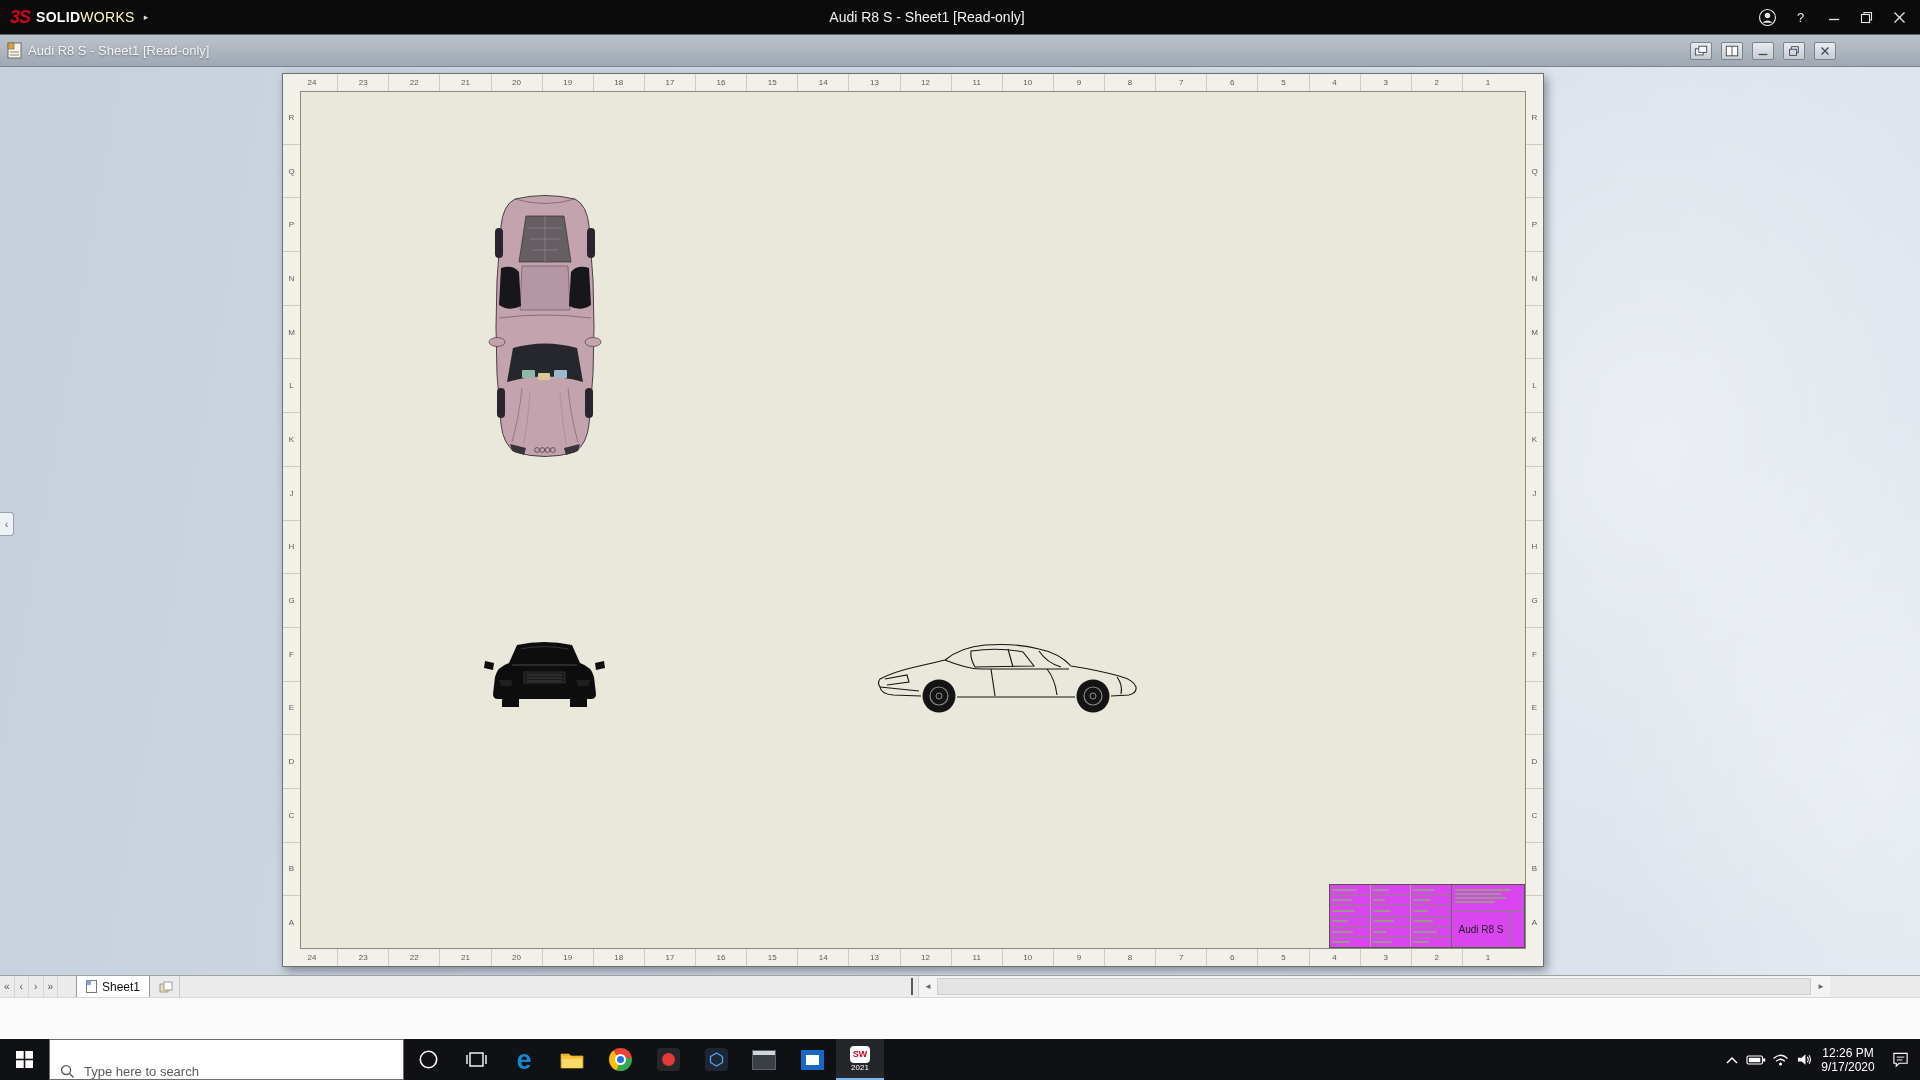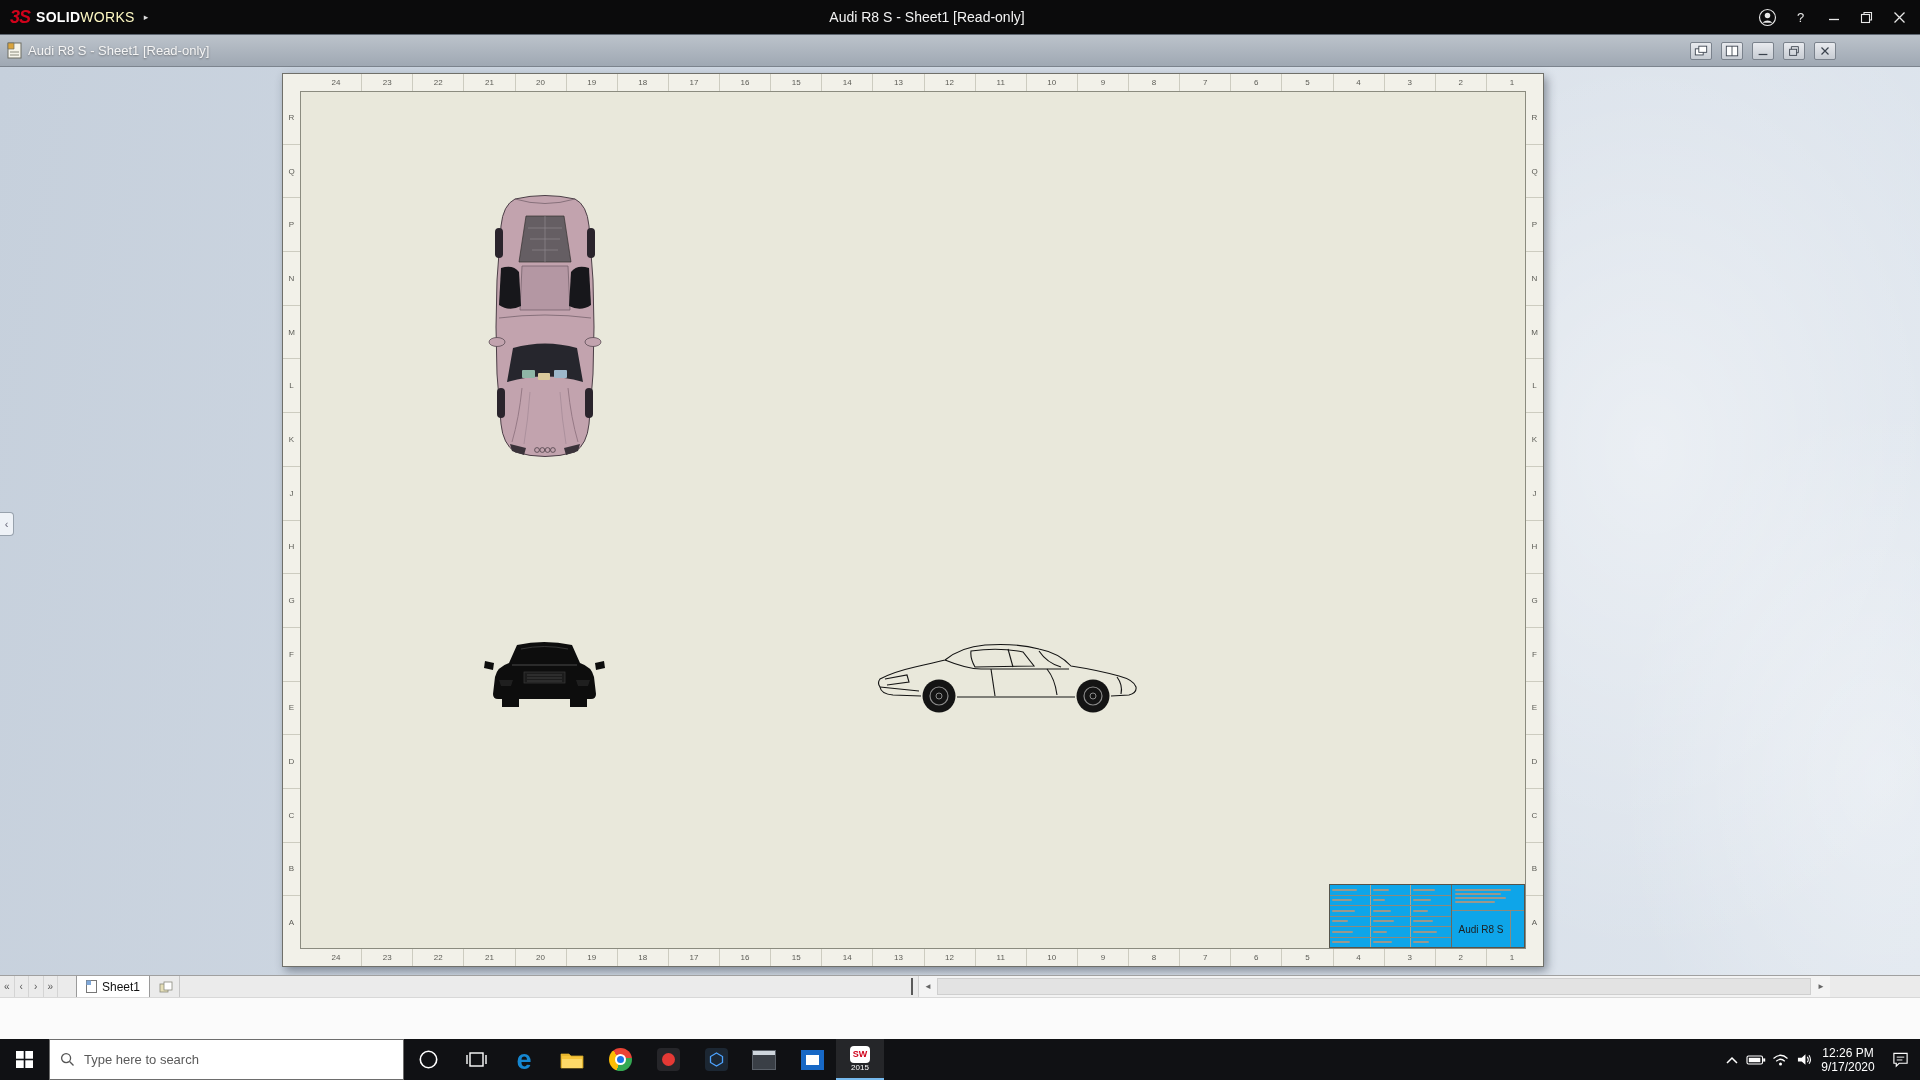--- a/index.html
+++ b/index.html
@@ -29,36 +29,36 @@
     background:
       radial-gradient(ellipse 620px 820px at 86% 42%, rgba(255,255,255,.45), rgba(255,255,255,0) 62%),
       radial-gradient(ellipse 440px 620px at 98% 78%, rgba(255,255,255,.35), rgba(255,255,255,0) 60%),
       linear-gradient(100deg,#c6d0dc,#d4dce6 55%,#dfe6ee)}
   .fm-tab{position:absolute;left:0;top:445px;width:14px;height:24px;background:#eef2f7;border:1px solid #98a2ad;border-left:none;border-radius:0 4px 4px 0;display:flex;align-items:center;justify-content:center;font-size:11px;color:#667}
 
   
   .sheet{position:absolute;left:282px;top:6px;width:1262px;height:894px;background:#f2f1e9;border:1px solid #70706a;box-shadow:3px 4px 9px rgba(30,40,55,.45)}
   .paper{position:absolute;left:17px;top:17px;width:1226px;height:858px;background:#e9e8db;border:1px solid #8b8b7f}
   .ruler{position:absolute;display:flex;font-size:8px;color:#5c5c56}
-  .ruler.h{left:28px;width:1226px;height:17px}
+  .ruler.h{left:4px;width:1226px;height:17px}
   .ruler.h.top{top:0}
   .ruler.h.bottom{bottom:0}
   .ruler.v{top:17px;height:858px;width:17px;flex-direction:column}
   .ruler.v.left{left:0}
   .ruler.v.right{right:0}
   .ruler.h span{flex:1;display:flex;align-items:center;justify-content:center;border-right:1px solid #cdccc0}
   .ruler.h span:last-child{border-right:none}
   .ruler.v span{flex:1;display:flex;align-items:center;justify-content:center;border-bottom:1px solid #cdccc0}
   .ruler.v span:last-child{border-bottom:none}
 
   .dview{position:absolute}
   .dview svg{display:block;width:100%;height:100%}
 
   
-  .tblock{position:absolute;right:0;bottom:0;width:196px;height:64px;background:#0ea5e9;border:1px solid #55534a;display:flex;font-size:6px;color:#555}
+  .tblock{position:absolute;right:0;bottom:0;width:196px;height:64px;background:#d946ef;border:1px solid #55534a;display:flex;font-size:6px;color:#555}
   .tbl-left{width:122px;border-right:1px solid #6a685e;display:flex;flex-direction:column}
   .tbl-row{flex:1;border-bottom:1px solid #8c8a7d;display:flex}
   .tbl-row:last-child{border-bottom:none}
   .tbl-cell{flex:1;border-right:1px solid #a9a798;display:flex;align-items:center;padding:0 2px}
   .tbl-cell:last-child{border-right:none}
   .micro{height:2px;background:#9a988c;border-radius:1px}
   .tbl-rightcol{flex:1;display:flex;flex-direction:column}
   .tbl-head{height:26px;border-bottom:1px solid #8c8a7d;padding:2px 3px}
   .tbl-head .micro{margin:2px 0}
   .tbl-name{flex:1;display:flex;align-items:stretch}
@@ -77,21 +77,21 @@
   .scrollbtn.left{left:0}
   .scrollbtn.right{right:0}
   .scrollthumb{position:absolute;left:18px;top:2px;width:874px;height:17px;background:#e3e3e3;border:1px solid #cfcfcf}
 
   .statusstrip{position:absolute;left:0;top:997px;width:1920px;height:42px;background:#fbfbfb;border-top:1px solid #d8d8d8}
 
   
   .taskbar{position:absolute;left:0;top:1039px;width:1920px;height:41px;background:#101114;display:flex;align-items:stretch;color:#fff}
   .tb-slot{width:48px;display:flex;align-items:center;justify-content:center}
   .start{width:49px}
-  .searchbox{width:355px;background:#fff;border:1px solid #6d6d6d;display:flex;align-items:center;gap:9px;padding:16px 10px}
+  .searchbox{width:355px;background:#fff;border:1px solid #6d6d6d;display:flex;align-items:flex-end;gap:9px;padding:0 10px}
   .searchbox input{border:none;outline:none;flex:1;font-size:13px;color:#333;background:transparent;font-family:"Liberation Sans",sans-serif}
   .searchbox input::placeholder{color:#5a5a5a}
   .sw-slot{position:relative;flex-direction:column;background:rgba(255,255,255,.09);border-bottom:2px solid #76b9ed}
   .sw-ico{width:20px;height:17px;background:#fff;border-radius:4px;display:flex;align-items:center;justify-content:center;font-size:9px;font-weight:bold;color:#d0021b}
   .sw-badge{font-size:8px;line-height:9px;color:#fff}
   .tray{margin-left:auto;display:flex;align-items:center}
   .tray-ico{width:24px;height:41px;display:flex;align-items:center;justify-content:center}
   .clock{width:64px;text-align:center;font-size:12px;line-height:14px;color:#fff}
   .notif{width:40px;height:41px;display:flex;align-items:center;justify-content:center}
 
@@ -533,21 +533,21 @@
   <div class="tb-slot">
     <div class="app-win"></div>
   </div>
   <div class="tb-slot">
     <div class="app-mon">
         <i></i>
       </div>
   </div>
   <div class="tb-slot sw-slot">
     <div class="sw-ico">SW</div>
-    <div class="sw-badge">2015</div>
+    <div class="sw-badge">2021</div>
   </div>
 
   <div class="tray">
     <div class="tray-ico">
       <svg width="14" height="10" viewBox="0 0 14 10">
           <polyline points="2,8 7,3 12,8" fill="none" stroke="#fff" stroke-width="1.5"></polyline>
         </svg>
     </div>
     <div class="tray-ico">
       <svg width="20" height="14" viewBox="0 0 20 14">

